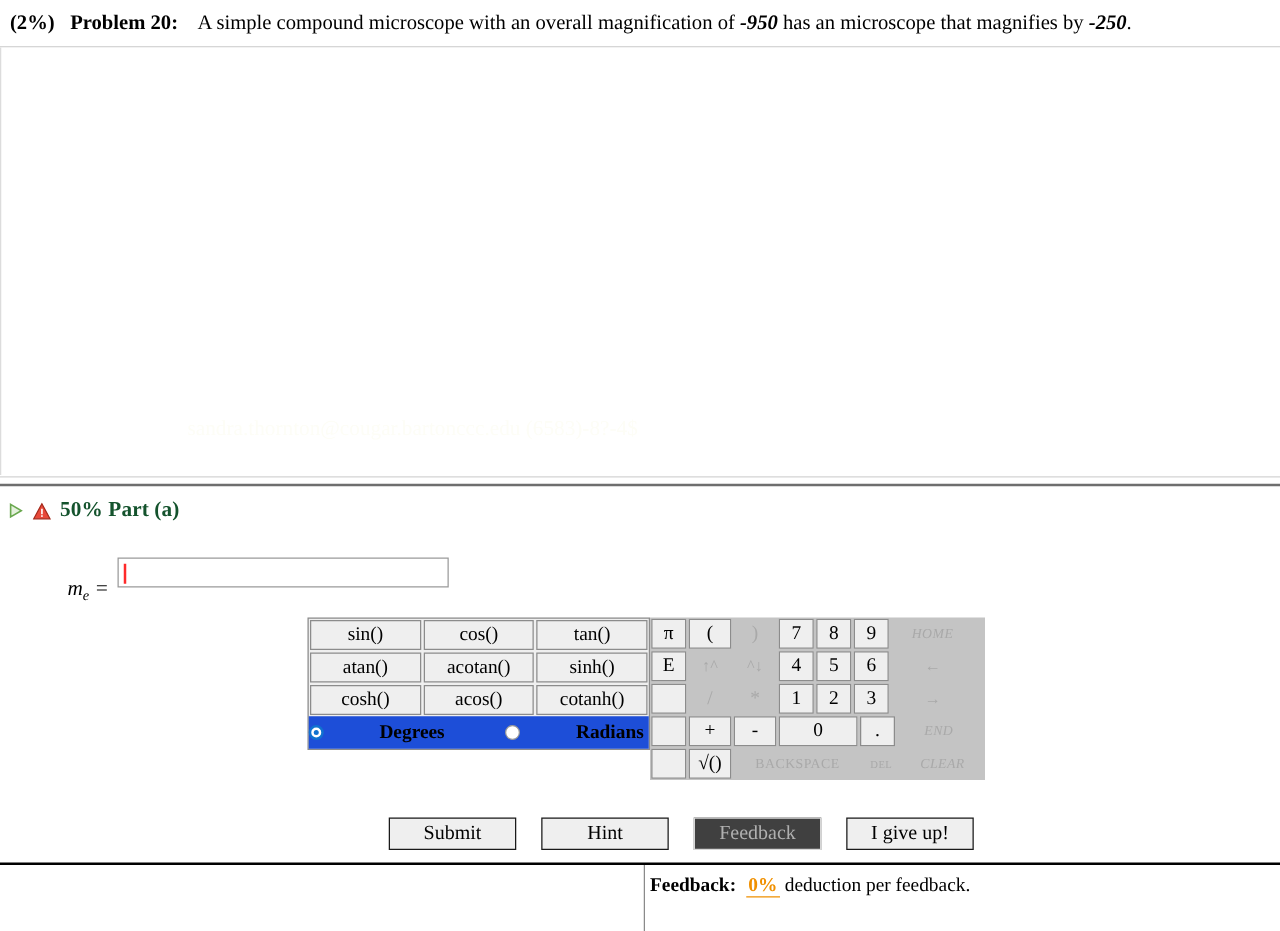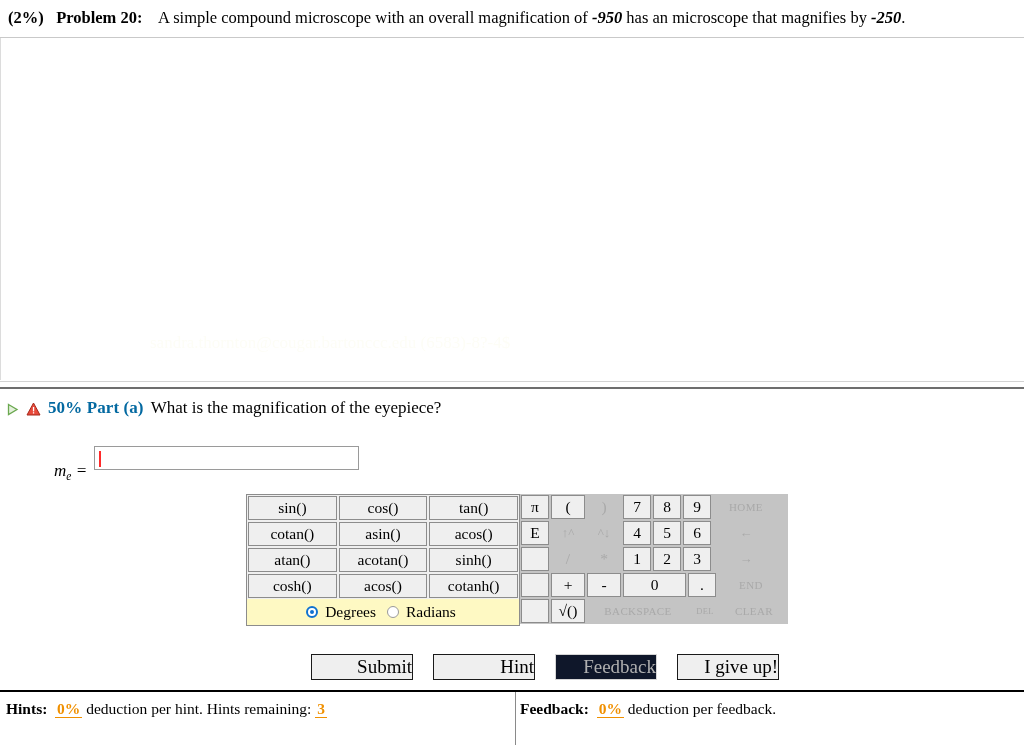--- a/index.html
+++ b/index.html
@@ -95,21 +95,21 @@
     width: 13px; height: 13px;
     position: relative;
   }
   .warn-tri {
     display: inline-block;
     width: 15px; height: 14px;
     position: relative;
     top: 1px;
   }
   #part-label {
-    color: #0369a1;
+    color: #14532d;
     font-weight: bold;
     font-size: 17px;
     letter-spacing: .1px;
   }
   #part-question {
     font-size: 17px;
     color: #000;
   }
 
   
@@ -169,24 +169,25 @@
     border: 1px solid #8c8c8c;
     box-sizing: border-box;
     margin: 1px;
     font-family: "Liberation Serif", serif;
     cursor: pointer;
   }
   #angle-row {
     height: 26px;
     display: flex;
     align-items: center;
-    justify-content: center;
+    justify-content: space-between;
     gap: 7px;
     font-size: 15.5px;
-    background: #fef9c3;
+    background: #1d4ed8;
+    font-weight: bold;
   }
   .radio {
     width: 12px; height: 12px;
     border-radius: 50%;
     border: 1px solid #9a9a9a;
     background: #fff;
     display: inline-block;
     position: relative;
     box-sizing: border-box;
     vertical-align: middle;
@@ -233,51 +234,51 @@
     cursor: default;
   }
   .key.blank {
     background: #efefef;
     border: 1px solid #8c8c8c;
     color: transparent;
   }
   .w-sm { width: 28px; }
   .w-md { width: 34px; }
   .w-zero { width: 63px; }
-  .w-nav { width: 66px; }
+  .w-nav { width: 66px; font-style: italic; }
   .w-back { width: 102px; }
   .w-del { width: 28px; }
   .key-small {
     font-size: 11px;
     letter-spacing: .4px;
   }
   .key-arrow { font-size: 13px; }
   .key-tiny { font-size: 8.5px; letter-spacing: .3px; }
 
   
   #actions {
     position: absolute;
     left: 311px; top: 654px;
     display: flex;
     gap: 20px;
   }
   .act-btn {
     width: 102px;
     height: 26px;
     line-height: 24px;
-    text-align: right;
-    font-size: 19px;
+    text-align: center;
+    font-size: 16px;
     background: #efefef;
     border: 1px solid #1a1a1a;
     box-sizing: border-box;
     cursor: pointer;
     font-family: "Liberation Serif", serif;
   }
   .act-btn.dis {
-    background: #0f172a;
+    background: #404040;
     border: 1px solid #d6d6d6;
     color: #b0b0b0;
     cursor: default;
   }
 
   
   #footer-rule {
     position: absolute;
     left: 0; top: 690px;
     width: 1024px;
@@ -341,44 +342,38 @@
     </svg>
   </span>
   <span class="warn-tri">
     <svg width="15" height="14" viewBox="0 0 15 14">
       <polygon points="7.5,1 14,13 1,13" fill="#e8493a" stroke="#a52a1c" stroke-width="1"></polygon>
       <rect x="6.9" y="5" width="1.3" height="4.4" fill="#ffffff"></rect>
       <rect x="6.9" y="10.2" width="1.3" height="1.3" fill="#ffffff"></rect>
     </svg>
   </span>
   <span id="part-label">50% Part (a)</span>
-  <span id="part-question">What is the magnification of the eyepiece?</span>
 </div>
 
 <div id="answer-row">
   <span id="var-label">
     <span>m</span><sub>e</sub>
     <span>=</span>
   </span>
   <div id="answer-input">
     <span id="caret"></span>
   </div>
 </div>
 
 <div id="calc">
   <div id="calc-left">
       <div class="fn-row">
         <div class="fn-key">sin()</div>
         <div class="fn-key">cos()</div>
         <div class="fn-key">tan()</div>
-      </div>
-      <div class="fn-row">
-        <div class="fn-key">cotan()</div>
-        <div class="fn-key">asin()</div>
-        <div class="fn-key">acos()</div>
       </div>
       <div class="fn-row">
         <div class="fn-key">atan()</div>
         <div class="fn-key">acotan()</div>
         <div class="fn-key">sinh()</div>
       </div>
       <div class="fn-row">
         <div class="fn-key">cosh()</div>
         <div class="fn-key">acos()</div>
         <div class="fn-key">cotanh()</div>
@@ -438,22 +433,18 @@
 
 <div id="actions">
     <div class="act-btn">Submit</div>
     <div class="act-btn">Hint</div>
     <div class="act-btn dis">Feedback</div>
     <div class="act-btn">I give up!</div>
   </div>
 
 <div id="footer-rule"></div>
 <div id="footer">
-  <div class="foot-text" id="hints-text">
-    <span class="foot-bold">Hints:</span>
-    <span>&nbsp;</span><span class="foot-val">0%</span><span> deduction per hint. Hints remaining: </span><span class="foot-val">3</span>
-  </div>
   <div class="foot-text" id="feedback-text">
     <span class="foot-bold">Feedback:</span>
     <span>&nbsp;</span><span class="foot-val">0%</span><span> deduction per feedback.</span>
   </div>
 </div>
 <div id="footer-divider"></div>
 
 </body></html>

